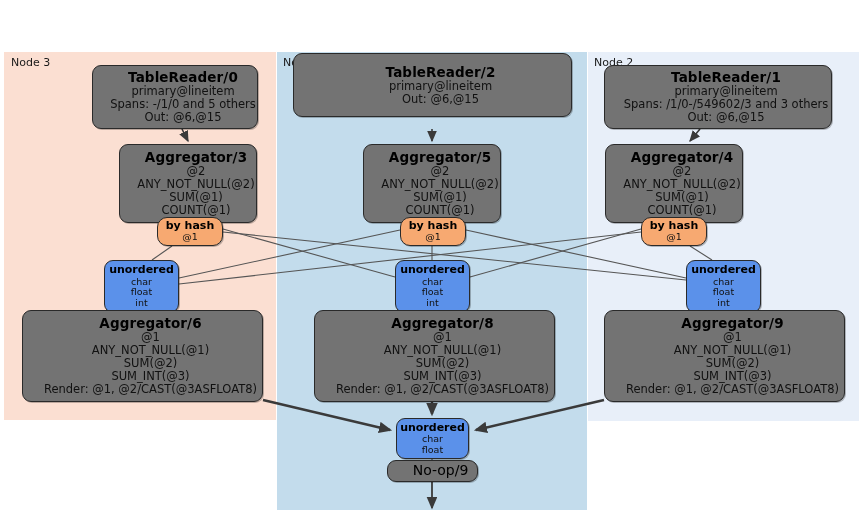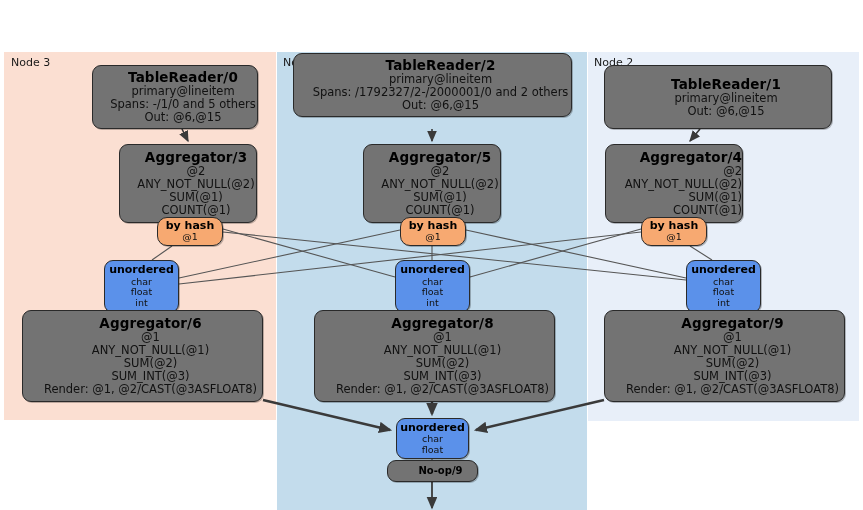--- a/index.html
+++ b/index.html
@@ -36,21 +36,21 @@
     box-shadow:1px 1px 0 rgba(0,0,0,.25);
   }
   .n-sync{
     background:#5b91ea;border:1.3px solid #2a2a2a;border-radius:9px;
     box-shadow:1px 1px 0 rgba(0,0,0,.25);
   }
   .title{font-weight:bold;font-size:13.5px;color:#000;letter-spacing:.1px;}
   .title-sm{font-weight:bold;font-size:11px;color:#000;}
   .line{font-size:11.5px;color:#111;}
   .line-sm{font-size:9.5px;color:#111;}
-  .title-big{font-weight:bold;font-size:10px;color:#000;}
+  .title-big{font-weight:normal;font-size:14px;color:#000;}
 </style>
 </head>
 <body>
 
 <div id="canvas">
 
   <div class="cluster" style="left:4px;top:4px;width:272px;height:368px;background:#fbdfd2;"></div>
   <div class="cluster" style="left:277px;top:4px;width:310px;height:501px;background:#c3dcec;"></div>
   <div class="cluster" style="left:588px;top:4px;width:271px;height:369px;background:#e8eff9;"></div>
 
@@ -96,47 +96,47 @@
   <div class="node n-proc" style="left:92px;top:17px;width:166px;height:64px;">
     <div class="title">TableReader/0</div>
     <div class="line">primary@lineitem</div>
     <div class="line">Spans: -/1/0 and 5 others</div>
     <div class="line">Out: @6,@15</div>
   </div>
 
   <div class="node n-proc" style="left:293px;top:5px;width:279px;height:64px;">
     <div class="title">TableReader/2</div>
     <div class="line">primary@lineitem</div>
-    <div class="line">Spans: /1792327/2-/2000001/0 and 2 others</div>
     <div class="line">Out: @6,@15</div>
   </div>
 
   <div class="node n-proc" style="left:604px;top:17px;width:228px;height:64px;">
     <div class="title">TableReader/1</div>
     <div class="line">primary@lineitem</div>
+    <div class="line">Spans: /1/0-/549602/3 and 3 others</div>
     <div class="line">Out: @6,@15</div>
   </div>
 
   <div class="node n-proc" style="left:119px;top:96px;width:138px;height:79px;">
     <div class="title">Aggregator/3</div>
     <div class="line">@2</div>
     <div class="line">ANY_NOT_NULL(@2)</div>
     <div class="line">SUM(@1)</div>
     <div class="line">COUNT(@1)</div>
   </div>
 
   <div class="node n-proc" style="left:363px;top:96px;width:138px;height:79px;">
     <div class="title">Aggregator/5</div>
     <div class="line">@2</div>
     <div class="line">ANY_NOT_NULL(@2)</div>
     <div class="line">SUM(@1)</div>
     <div class="line">COUNT(@1)</div>
   </div>
 
-  <div class="node n-proc" style="left:605px;top:96px;width:138px;height:79px;align-items:flex-end;">
+  <div class="node n-proc" style="left:605px;top:96px;width:138px;height:79px;">
     <div class="title">Aggregator/4</div>
     <div class="line">@2</div>
     <div class="line">ANY_NOT_NULL(@2)</div>
     <div class="line">SUM(@1)</div>
     <div class="line">COUNT(@1)</div>
   </div>
 
   <div class="node n-hash" style="left:157px;top:169px;width:66px;height:29px;">
     <div class="title-sm">by hash</div>
     <div class="line-sm">@1</div>

